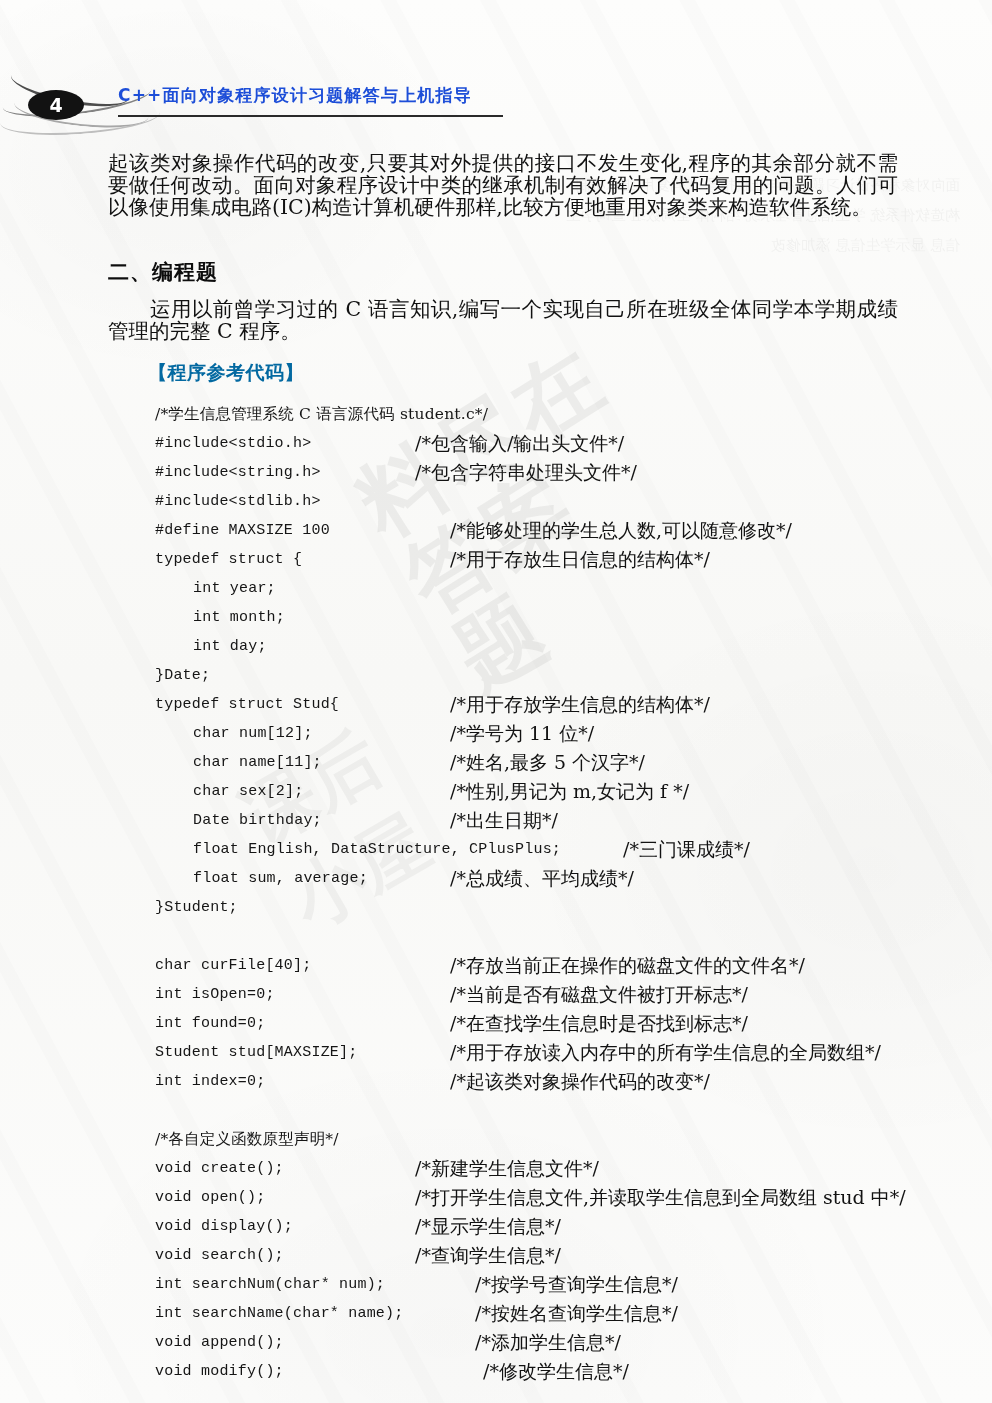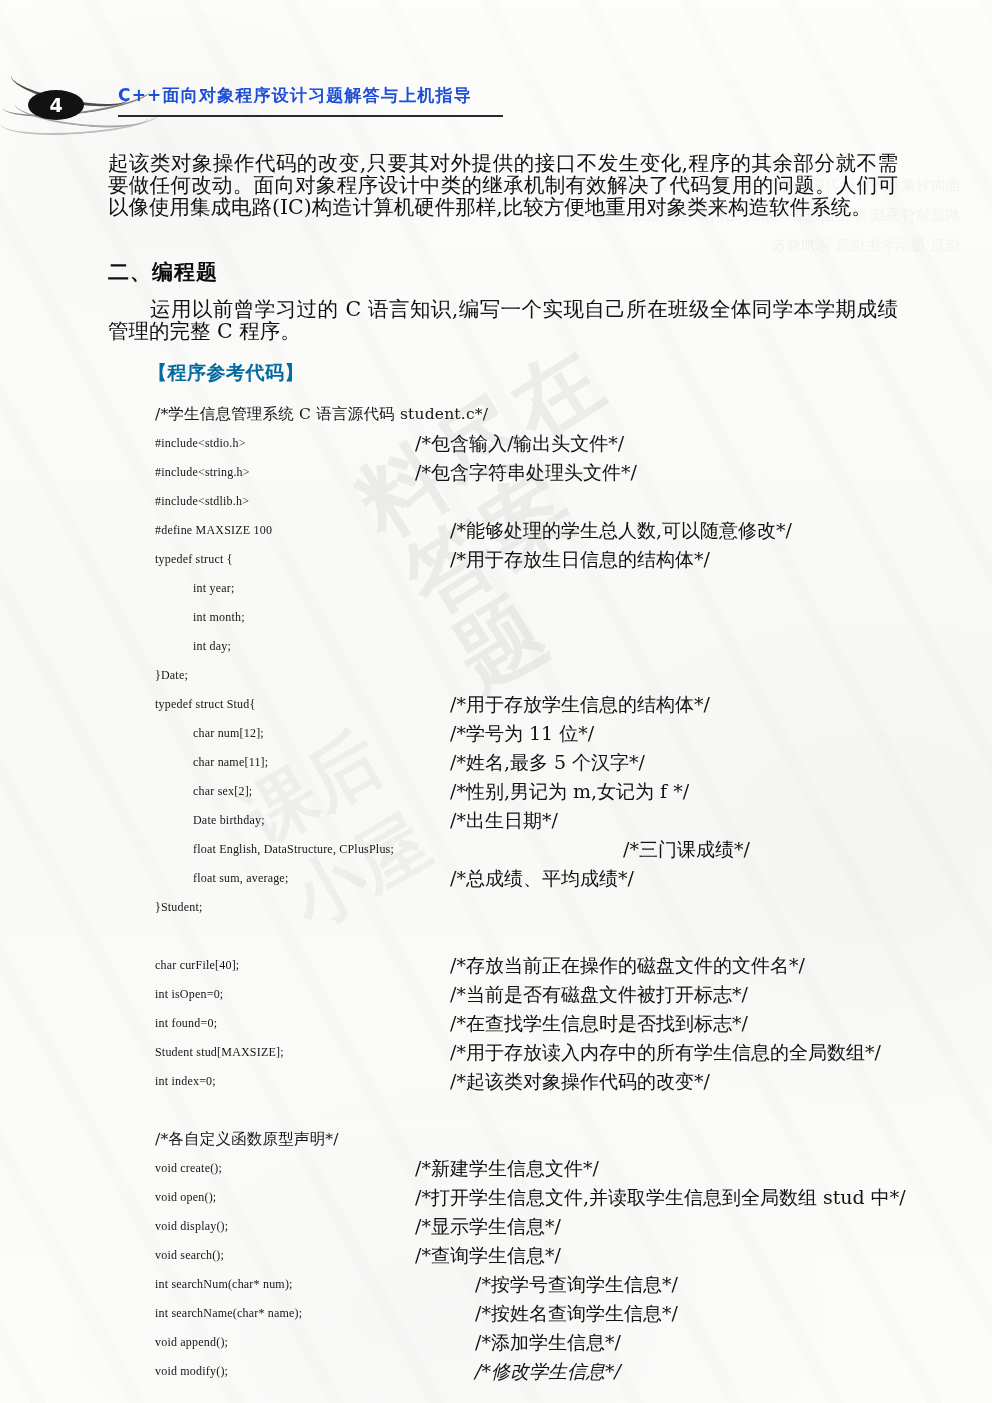--- a/index.html
+++ b/index.html
@@ -197,22 +197,22 @@
   }
   .code-line {
     position: relative;
     height: 29px;
     white-space: nowrap;
   }
   .code-text {
     position: absolute;
     left: 0;
     top: 0;
-    font-family: Liberation Serif, serif;
-    font-size: 12px;
+    font-family: Liberation Mono, monospace;
+    font-size: 15px;
     line-height: 29px;
     color: #151515;
     letter-spacing: 0.2px;
   }
   .code-comment {
     position: absolute;
     top: 0;
     font-family: "DejaVu Serif", serif;
     font-size: 19px;
     line-height: 29px;
@@ -370,18 +370,18 @@
         <div class="code-line">
           <span class="code-text">int searchName(char* name);</span>
           <span class="code-comment" style="left: 320px;">/*按姓名查询学生信息*/</span>
         </div>
         <div class="code-line">
           <span class="code-text">void append();</span>
           <span class="code-comment" style="left: 320px;">/*添加学生信息*/</span>
         </div>
         <div class="code-line">
           <span class="code-text">void modify();</span>
-          <span class="code-comment" style="left: 320px; font-style: italic;">/*修改学生信息*/</span>
+          <span class="code-comment" style="left: 328px;">/*修改学生信息*/</span>
         </div>
       </div>
 
   </div>
 </div>
 
 </body></html>

